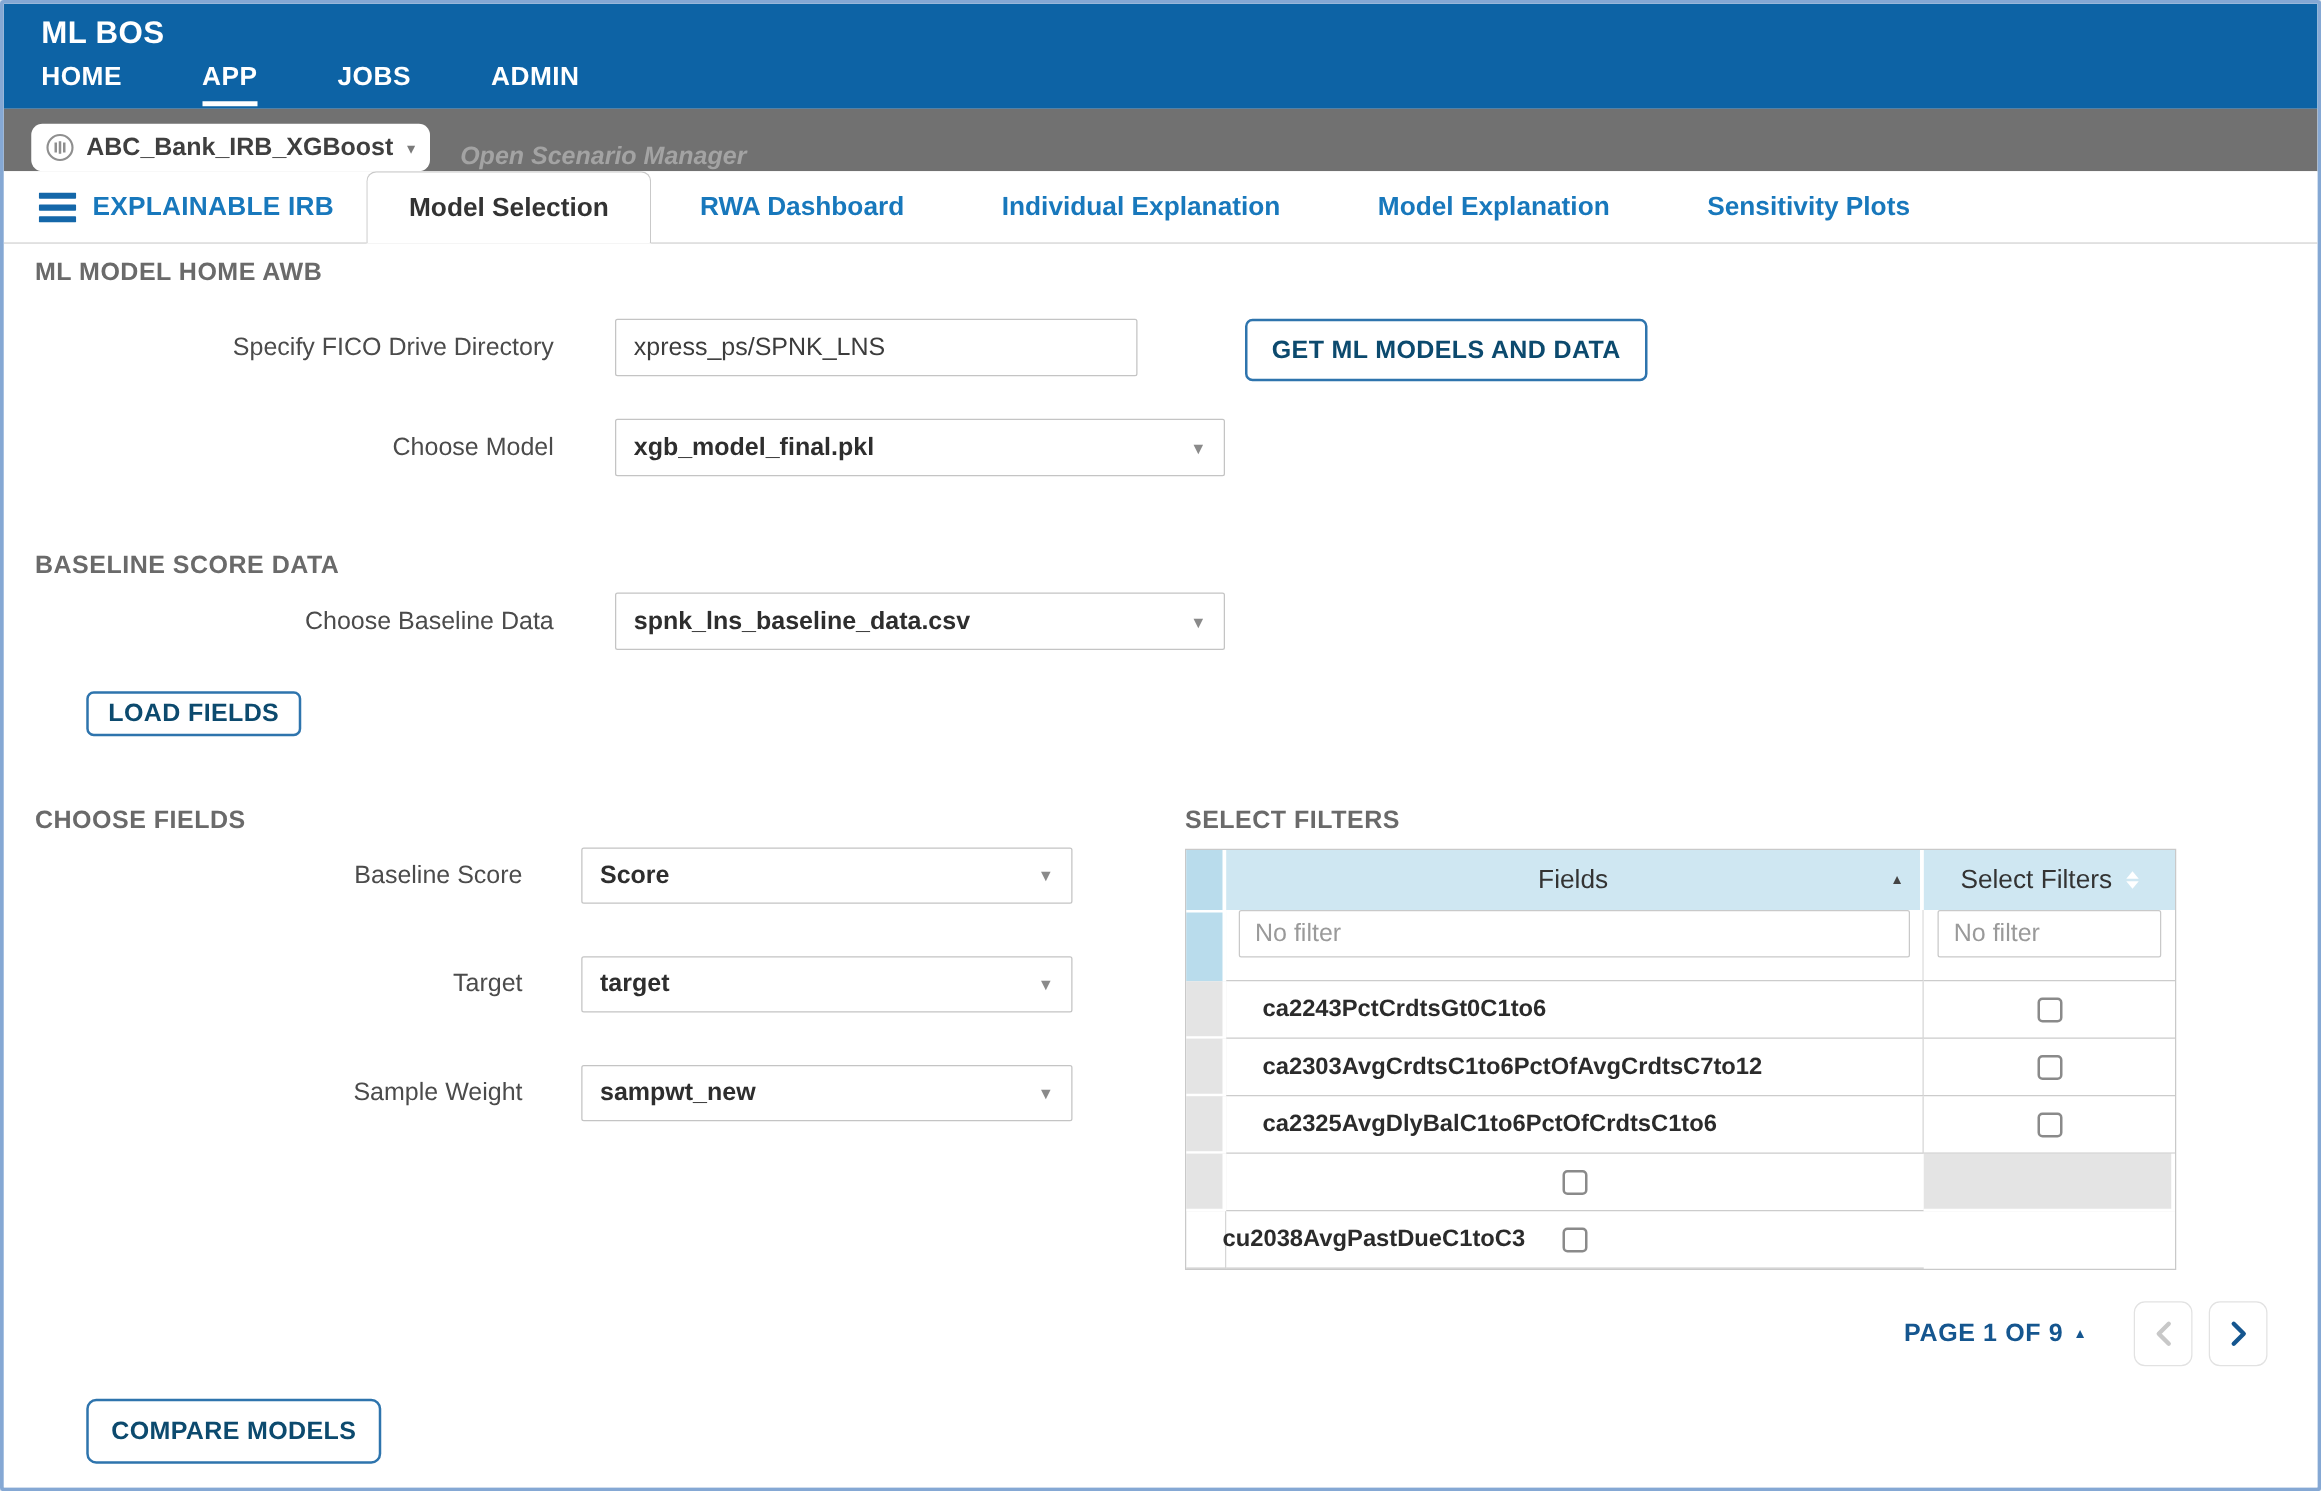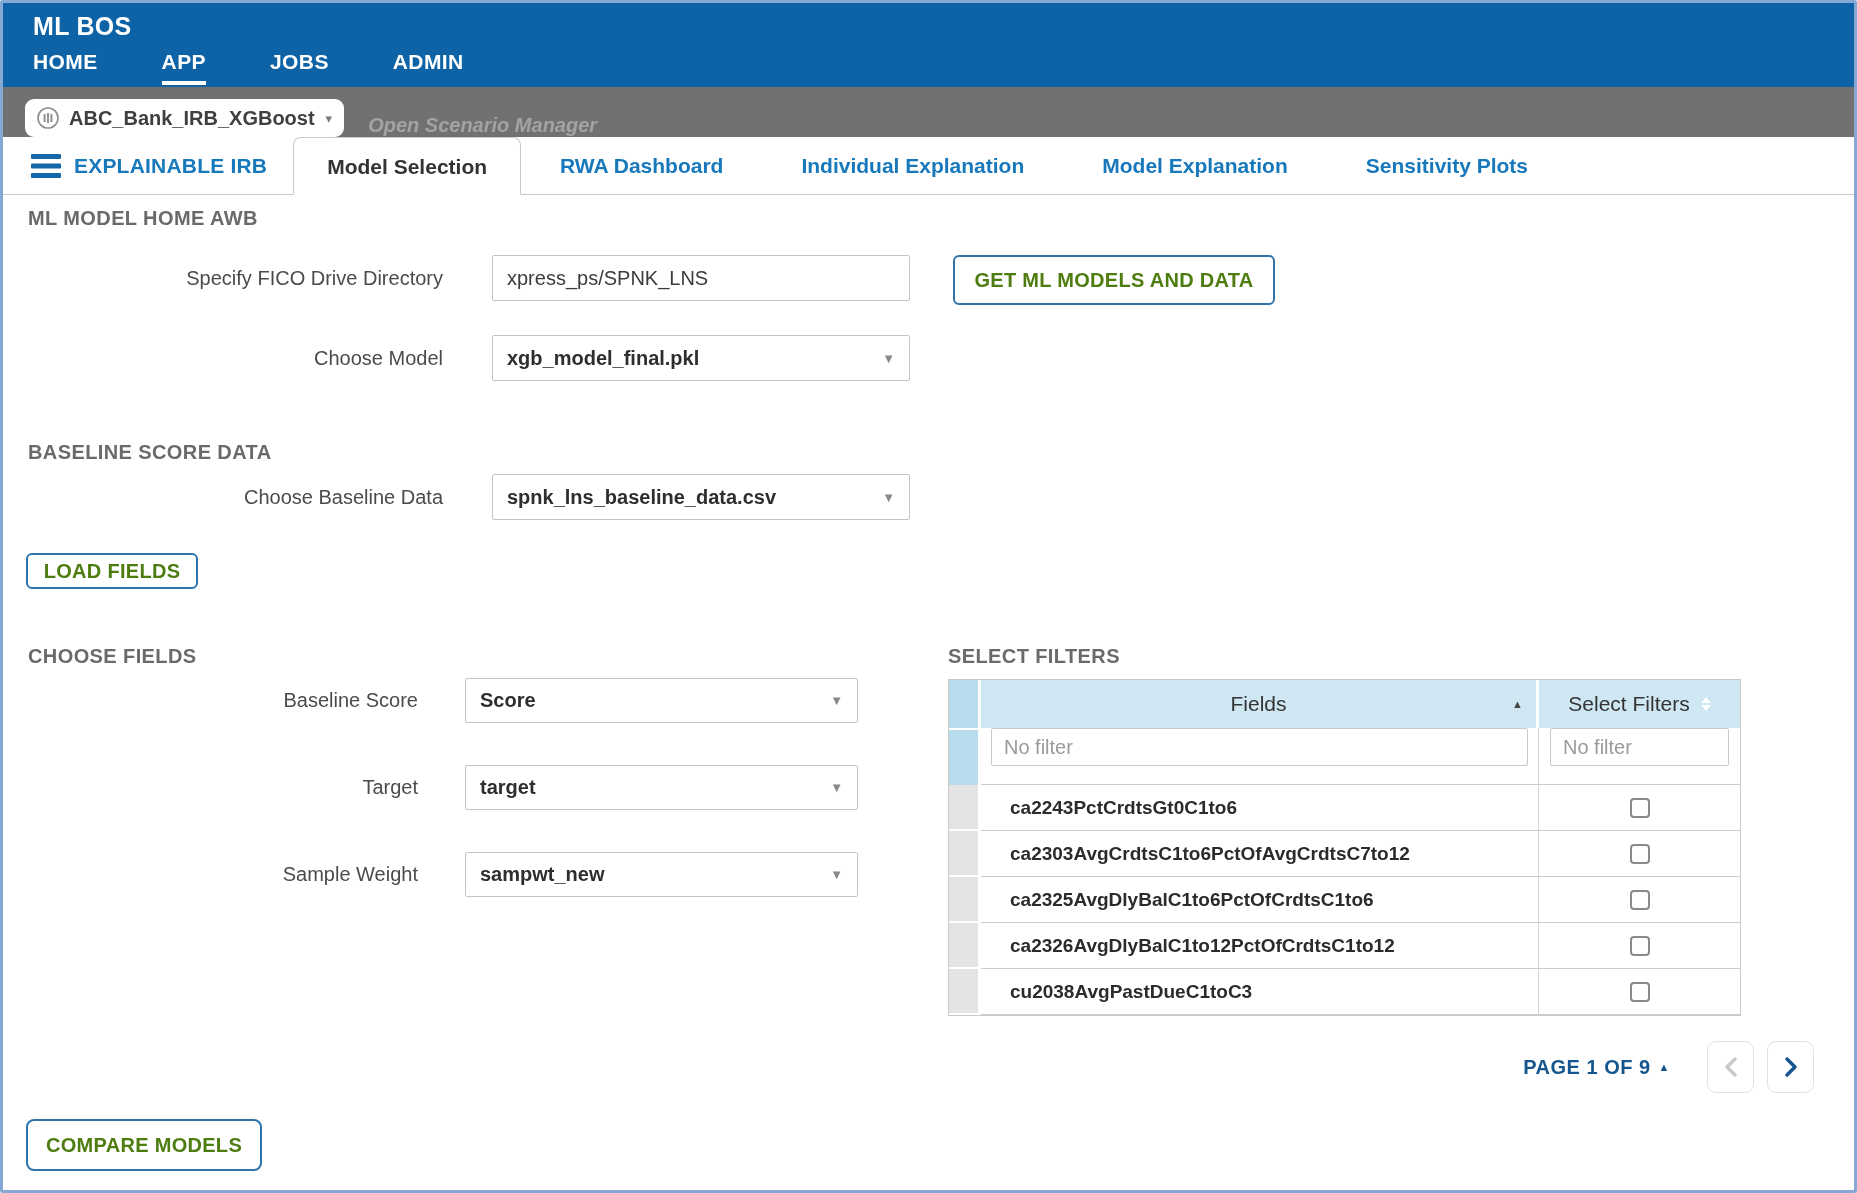--- a/index.html
+++ b/index.html
@@ -43,28 +43,28 @@
 
   .frow { position:absolute; left:0; display:flex; align-items:center; }
   .flabel { width:440px; text-align:right; color:#4b4b4b; font-size:20px; }
   .frow .ctrl { margin-left:49px; }
   .cfrow .flabel { width:415px; }
   .cfrow .ctrl { margin-left:47px; }
 
   .text-input { width:418px; height:46px; border:1px solid #c4c4c4; border-radius:2px;
     font-size:20px; color:#3c3c3c; padding:0 14px; outline:none; background:#fff; }
 
-  .select { width:418px; height:46px; border:1px solid #c4c4c4; border-radius:2px; background:#fff;
+  .select { width:488px; height:46px; border:1px solid #c4c4c4; border-radius:2px; background:#fff;
     display:flex; align-items:center; justify-content:space-between; padding:0 14px; cursor:pointer; }
   .select.sm { width:393px; height:45px; }
   .sel-val { font-size:20px; font-weight:600; color:#2e2e2e; }
   .sel-caret { color:#8a8a8a; font-size:13px; }
 
-  .btn { background:#fff; border:2px solid #2e74ad; border-radius:6px; color:#4d7c0f;
-    font-size:20px; font-weight:bold; letter-spacing:.3px; cursor:pointer; }
+  .btn { background:#fff; border:2px solid #2e74ad; border-radius:6px; color:#0c4a6e;
+    font-size:20px; font-weight:bold; letter-spacing:.3px; cursor:pointer;margin-left:43px; }
   .b-get { position:absolute; left:950px; top:60px; width:322px; height:50px; }
   .b-load { position:absolute; left:23px; top:358px; width:172px; height:36px; }
   .b-compare { position:absolute; left:23px; top:924px; width:236px; height:52px; border-radius:8px; }
 
   
   .ftable { position:absolute; left:945px; top:484px; width:793px;
     display:grid; grid-template-columns:32px 558px 201px;
     grid-template-rows:48px 57px repeat(5, 46px);
     border:1px solid #c9c9c9; background:#fff; }
   .cell { min-width:0; }
@@ -240,21 +240,20 @@
           <span class="checkbox"></span>
         </div>
 
       <div class="cell dg row-even"></div>
       <div class="cell df row-even">ca2325AvgDlyBalC1to6PctOfCrdtsC1to6</div>
       <div class="cell ds row-even">
           <span class="checkbox"></span>
         </div>
 
       <div class="cell dg row-odd"></div>
-      <div class="cell df row-odd">ca2326AvgDlyBalC1to12PctOfCrdtsC1to12</div>
       <div class="cell ds row-odd">
           <span class="checkbox"></span>
         </div>
 
       <div class="cell dg row-even"></div>
       <div class="cell df row-even">cu2038AvgPastDueC1toC3</div>
       <div class="cell ds row-even">
           <span class="checkbox"></span>
         </div>
     </div>

